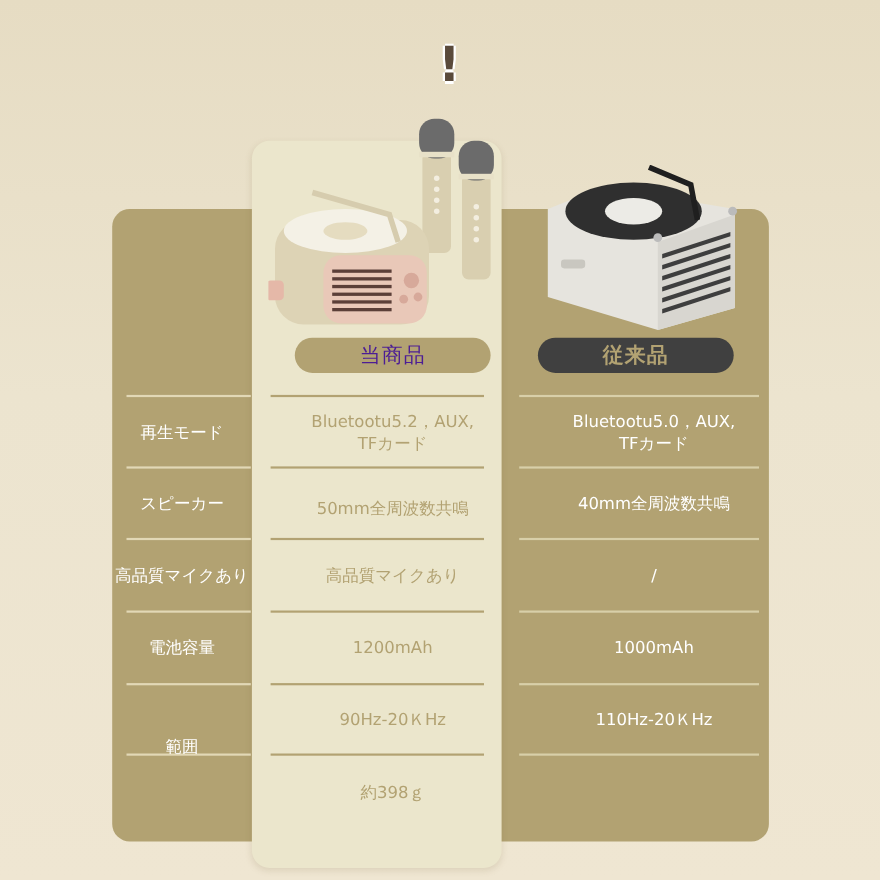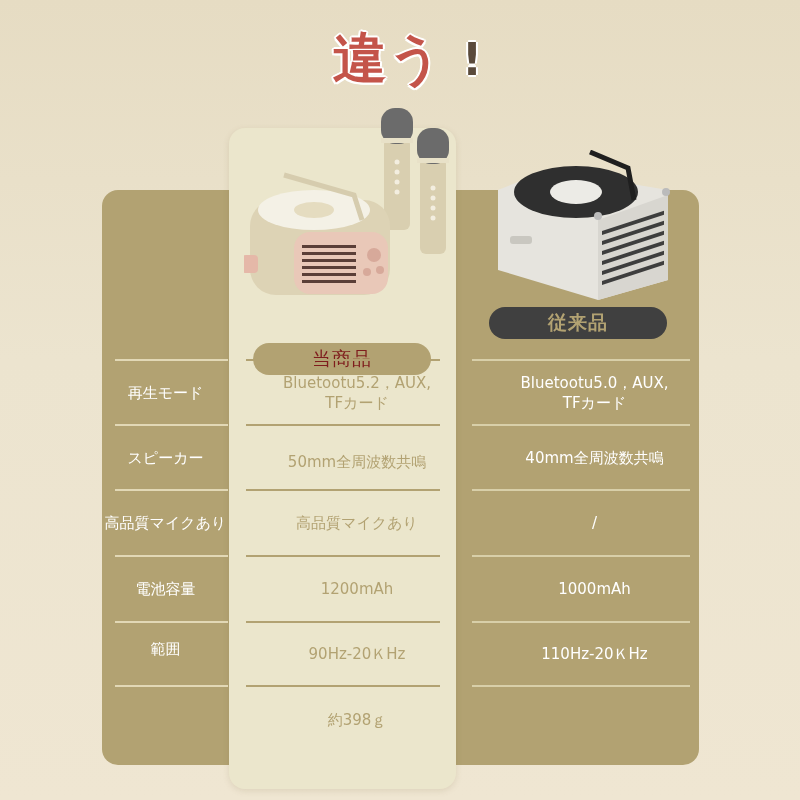--- a/index.html
+++ b/index.html
@@ -43,41 +43,40 @@
     
     .product { position: absolute; }
     .prod-left { left: 244px; top: 100px; width: 220px; height: 200px; }
     .prod-right { left: 488px; top: 150px; width: 200px; height: 150px; }
 
     .pill {
       position: absolute; top: 307px; width: 178px; height: 32px; border-radius: 16px;
       display: flex; align-items: center; justify-content: center;
       font-size: 19px; letter-spacing: 1px;
     }
-    .pill-left { left: 253px; background: #b2a272; color: #7f1d1d; margin-top: 36px; }
+    .pill-left { left: 268px; background: #b2a272; color: #4c1d95; }
     .pill-right { left: 489px; background: #404040; color: #b2a272; font-weight: bold; }
 
     .hline { position: absolute; height: 2px; }
     .hline.l { left: 115px; width: 113px; background: #e2d8b6; }
     .hline.c { left: 246px; width: 194px; background: #b2a272; }
     .hline.r { left: 472px; width: 218px; background: #d8cfa9; }
 
     .cell {
       position: absolute; display: flex; align-items: center; justify-content: center;
       text-align: center; font-size: 15px; line-height: 20px;
     }
     .cell.label { left: 102px; width: 127px; color: #ffffff; }
     .cell.ours { left: 229px; width: 256px; color: #b2a272; }
     .cell.theirs { left: 456px; width: 277px; color: #ffffff; }
   </style>
 </head>
 <body>
 
 <div class="headline">
-  <span class="accent">違う</span>
   <span class="bang">!</span>
 </div>
 
 <div class="olive-panel"></div>
 <div class="center-panel"></div>
 
 <svg class="product prod-left" viewBox="0 0 220 200">
 
   <g>
     <rect x="140" y="38" width="26" height="92" rx="6" fill="#d9cfb0"></rect>
@@ -178,19 +177,19 @@
 <div class="cell theirs" style="top:426px;height:63px">40mm全周波数共鳴</div>
 
 <div class="cell label" style="top:491px;height:64px">高品質マイクあり</div>
 <div class="cell ours" style="top:491px;height:64px">高品質マイクあり</div>
 <div class="cell theirs" style="top:491px;height:64px">/</div>
 
 <div class="cell label" style="top:557px;height:64px">電池容量</div>
 <div class="cell ours" style="top:557px;height:64px">1200mAh</div>
 <div class="cell theirs" style="top:557px;height:64px">1000mAh</div>
 
-<div class="cell label" style="top:624px;height:50px">範囲</div>
+<div class="cell label" style="top:654px;height:50px">範囲</div>
 <div class="cell ours" style="top:623px;height:62px">90Hz-20ＫHz</div>
 <div class="cell theirs" style="top:623px;height:62px">110Hz-20ＫHz</div>
 
 <div class="cell label" style="top:687px;height:66px"></div>
 <div class="cell ours" style="top:687px;height:66px">約398ｇ</div>
 <div class="cell theirs" style="top:687px;height:66px"></div>
 
 </body></html>

